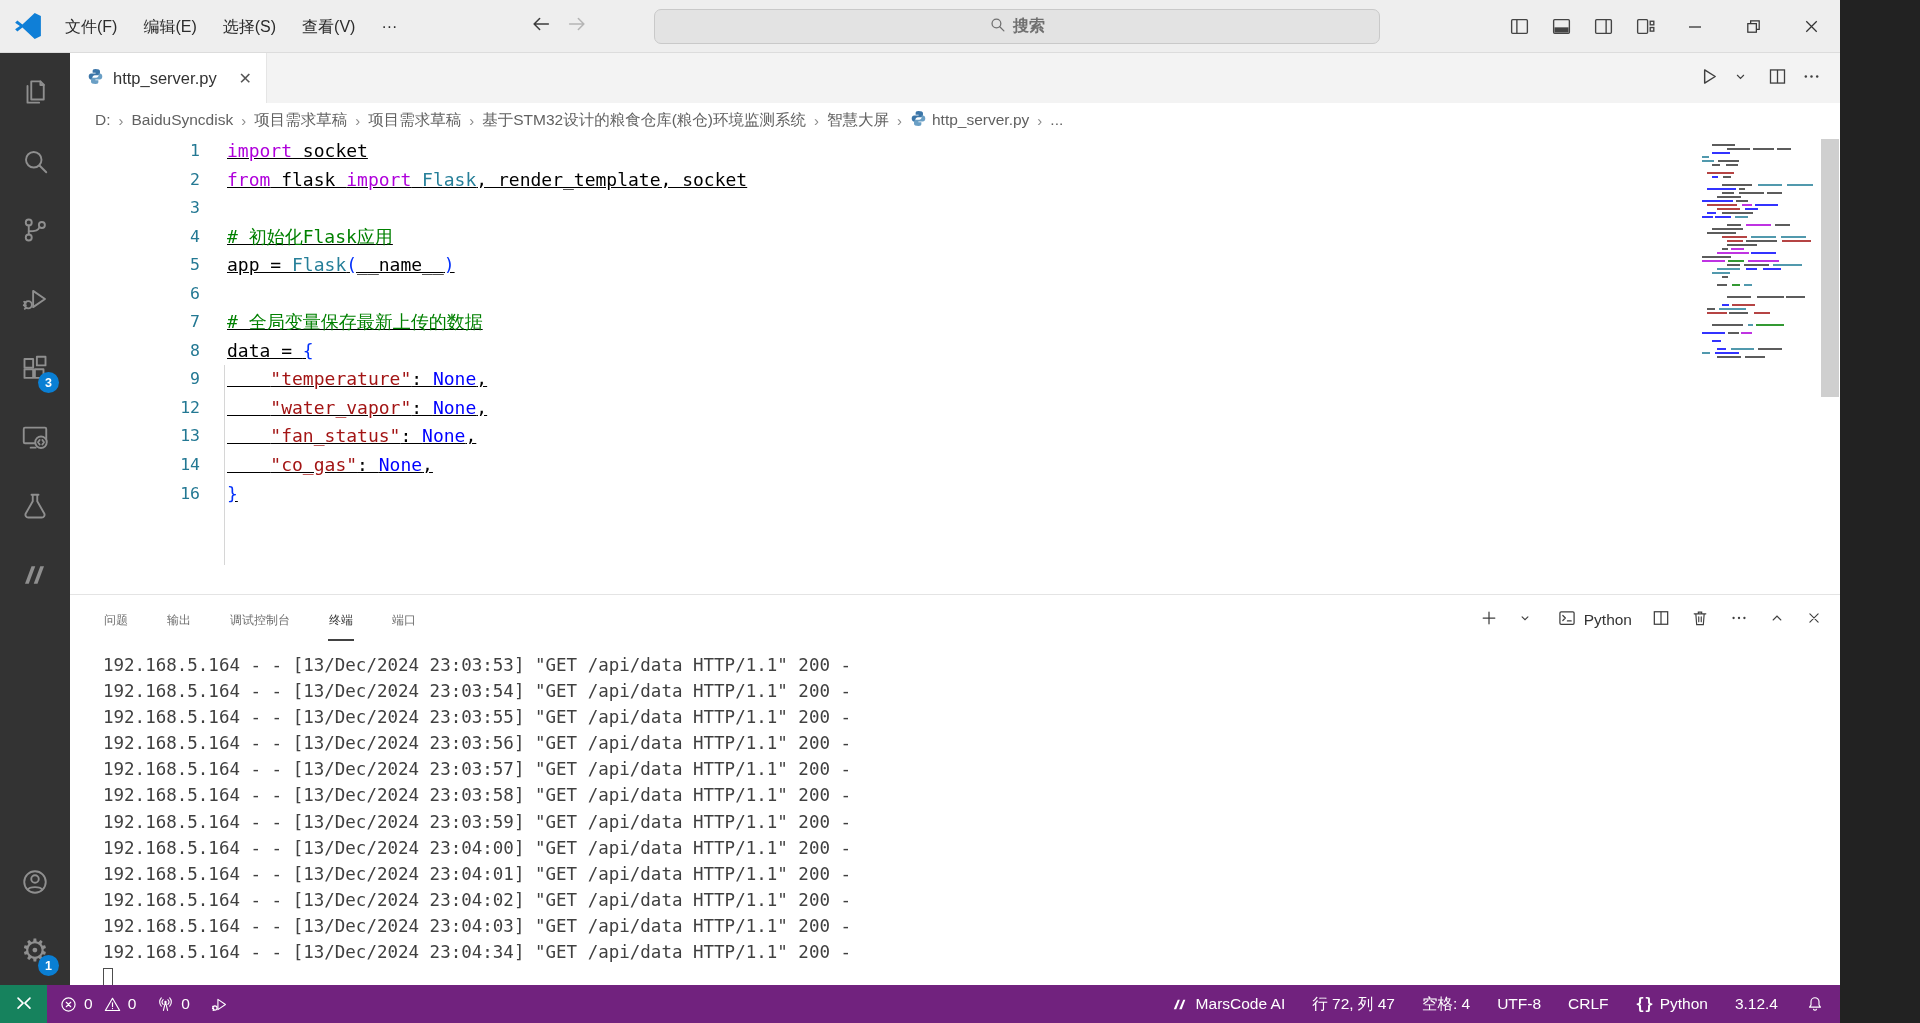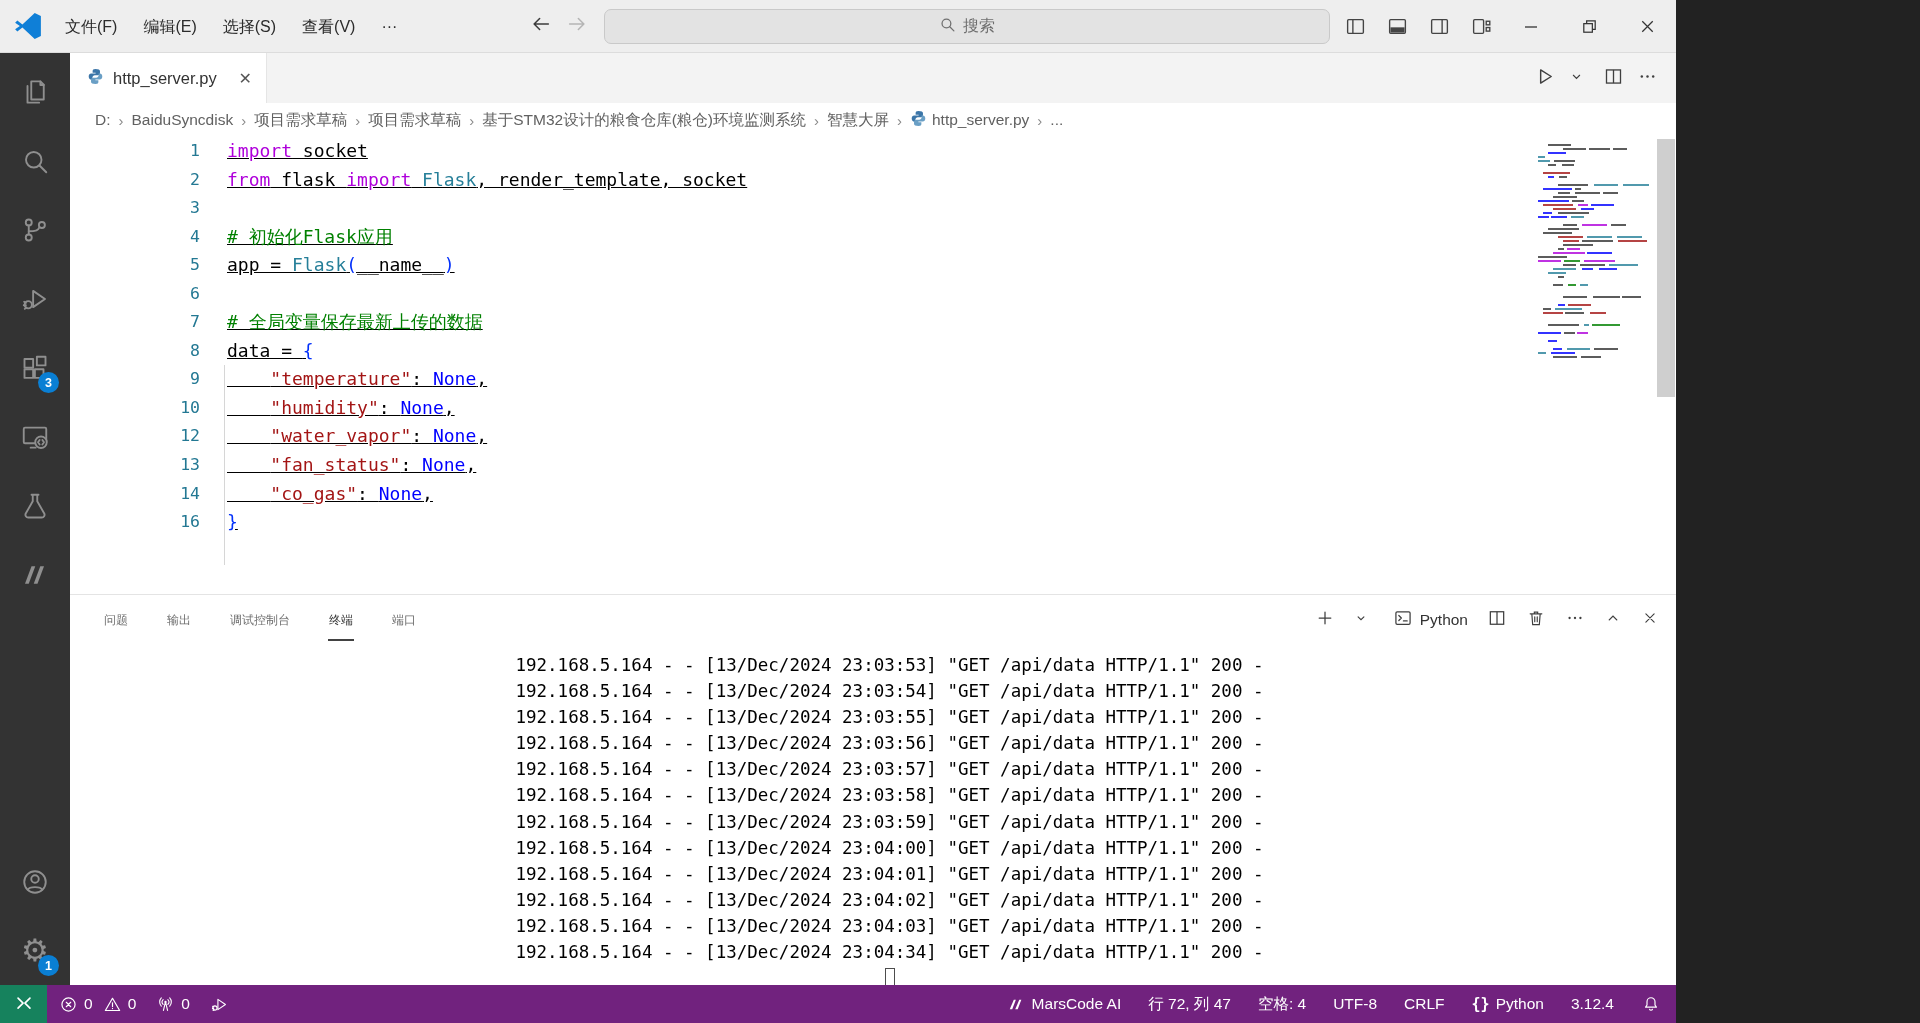--- a/index.html
+++ b/index.html
@@ -1,28 +1,28 @@
 <!DOCTYPE html>
 <html><head>
 <meta charset="utf-8">
 <style>
   html,body{margin:0;padding:0;background:#222;}
   *{box-sizing:border-box;}
-  .window{position:relative;width:1676px;height:1023px;background:#fff;overflow:hidden;
+  .window{position:relative;width:1840px;height:1023px;background:#fff;overflow:hidden;
           font-family:"Liberation Sans",sans-serif;cursor:default;}
 
   
   .titlebar{position:relative;height:53px;background:#eeeeee;display:flex;align-items:center;
             border-bottom:1px solid #dcdcdc;}
   .vscode-logo{margin:0 10px 0 14px;display:grid;place-items:center;}
   .menu-item{padding:0 13px;font-size:16px;color:#2b2b2b;line-height:53px;}
   .nav-arrows{display:flex;align-items:center;gap:14px;margin-left:120px;}
-  .searchbox{position:absolute;left:604px;top:9px;width:726px;height:35px;background:#e3e3e3;
+  .searchbox{position:absolute;left:654px;top:9px;width:726px;height:35px;background:#e3e3e3;
              border:1px solid #c9c9c9;border-radius:7px;display:flex;align-items:center;
-             justify-content:center;gap:7px;color:#6f6f6f;font-size:16px;}
+             justify-content:center;gap:7px;color:#6f6f6f;font-size:16px;font-weight:bold;}
   .win-ctrls{position:absolute;right:0;top:0;height:53px;display:flex;align-items:center;}
   .layout-btn{width:42px;height:53px;display:grid;place-items:center;}
   .win-btn{width:58px;height:53px;display:grid;place-items:center;}
 
   
   .main{position:absolute;top:53px;left:0;right:0;bottom:38px;display:flex;}
   .activitybar{width:70px;background:#333333;display:flex;flex-direction:column;align-items:center;
                padding-top:4px;flex:none;}
   .ab-item{position:relative;width:70px;height:69px;display:grid;place-items:center;}
   .ab-bottom{margin-top:auto;}
@@ -64,21 +64,21 @@
 
   
   .panel{flex:1;border-top:1px solid #e4e4e4;display:flex;flex-direction:column;min-height:0;}
   .panel-header{height:50px;display:flex;align-items:center;padding-left:33px;flex:none;}
   .panel-tab{margin-right:37px;font-size:12px;color:#6e6e6e;padding:12px 1px 10px;
              border-bottom:2px solid transparent;}
   .panel-tab.active{color:#383838;border-bottom-color:#424242;}
   .panel-actions{margin-left:auto;display:flex;align-items:center;gap:19px;padding-right:17px;}
   .shell-chip{display:flex;align-items:center;gap:7px;font-size:15.5px;color:#333;}
   .terminal{flex:1;padding:7px 0 0 33px;font-family:"DejaVu Sans Mono",monospace;font-size:17.5px;
-            line-height:26.1px;color:#000000;white-space:pre;overflow:hidden;text-align:center;}
+            line-height:26.1px;color:#404040;white-space:pre;overflow:hidden;}
   .term-cursor{display:inline-block;width:10px;height:20px;border:1.5px solid #4d4d4d;
                vertical-align:text-bottom;}
 
   
   .statusbar{position:absolute;left:0;right:0;bottom:0;height:38px;background:#71227e;color:#fff;
              display:flex;align-items:stretch;font-size:15.5px;}
   .sb-remote{width:47px;background:#16825d;display:grid;place-items:center;flex:none;}
   .sb-left{display:flex;align-items:center;gap:20px;padding-left:12px;}
   .sb-right{margin-left:auto;display:flex;align-items:center;gap:27px;padding-right:15px;}
   .sb-item{display:flex;align-items:center;gap:6px;white-space:nowrap;}
@@ -349,24 +349,20 @@
           </div>
           <div class="code-line">
             <span class="gutter">8</span>
             <span class="ctext"><span class="tk-pl">data = </span><span class="tk-br">{</span></span>
           </div>
           <div class="code-line">
             <span class="gutter">9</span>
             <span class="ctext"><span class="tk-pl">    </span><span class="tk-str">"temperature"</span><span class="tk-pl">: </span><span class="tk-kc">None</span><span class="tk-pl">,</span></span>
           </div>
           <div class="code-line">
-            <span class="gutter">10</span>
-            <span class="ctext"><span class="tk-pl">    </span><span class="tk-str">"humidity"</span><span class="tk-pl">: </span><span class="tk-kc">None</span><span class="tk-pl">,</span></span>
-          </div>
-          <div class="code-line">
             <span class="gutter">12</span>
             <span class="ctext"><span class="tk-pl">    </span><span class="tk-str">"water_vapor"</span><span class="tk-pl">: </span><span class="tk-kc">None</span><span class="tk-pl">,</span></span>
           </div>
           <div class="code-line">
             <span class="gutter">13</span>
             <span class="ctext"><span class="tk-pl">    </span><span class="tk-str">"fan_status"</span><span class="tk-pl">: </span><span class="tk-kc">None</span><span class="tk-pl">,</span></span>
           </div>
           <div class="code-line">
             <span class="gutter">14</span>
             <span class="ctext"><span class="tk-pl">    </span><span class="tk-str">"co_gas"</span><span class="tk-pl">: </span><span class="tk-kc">None</span><span class="tk-pl">,</span></span>

